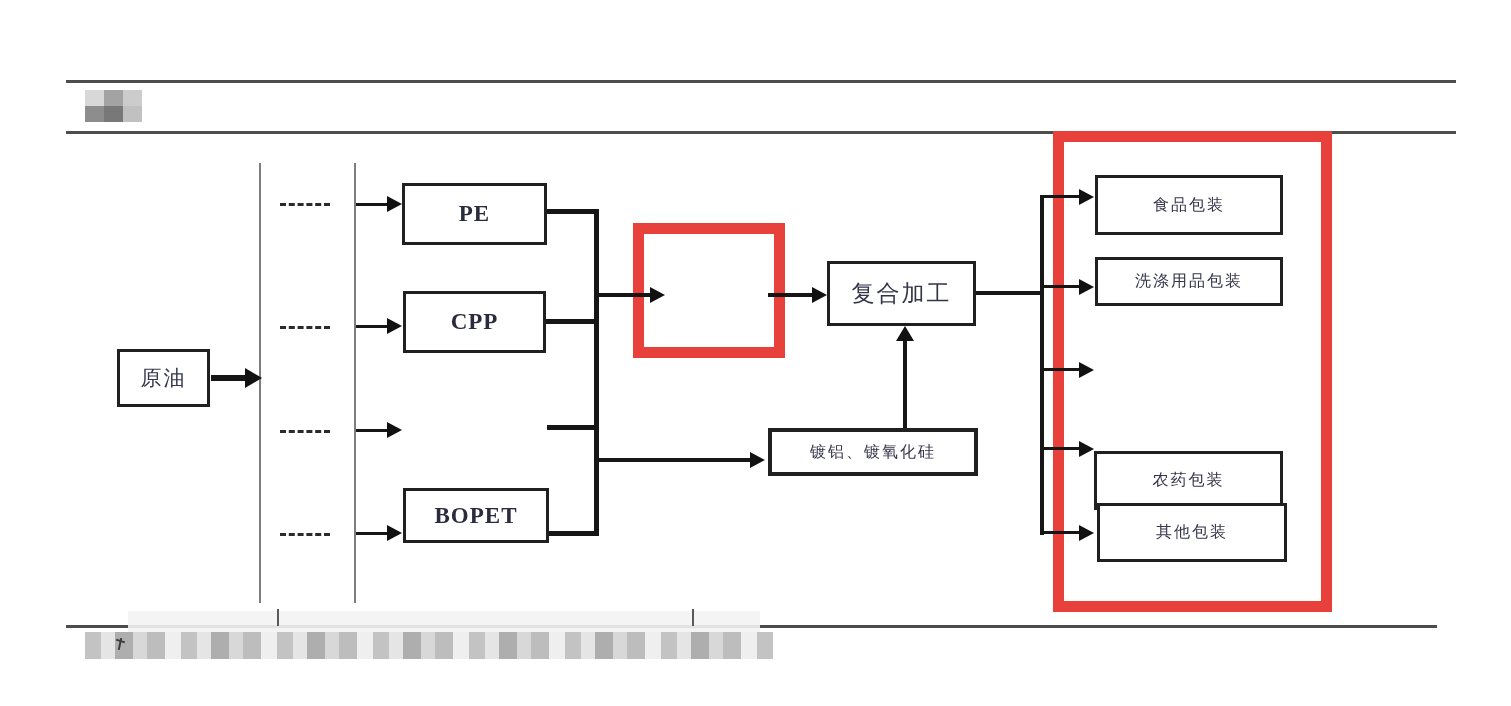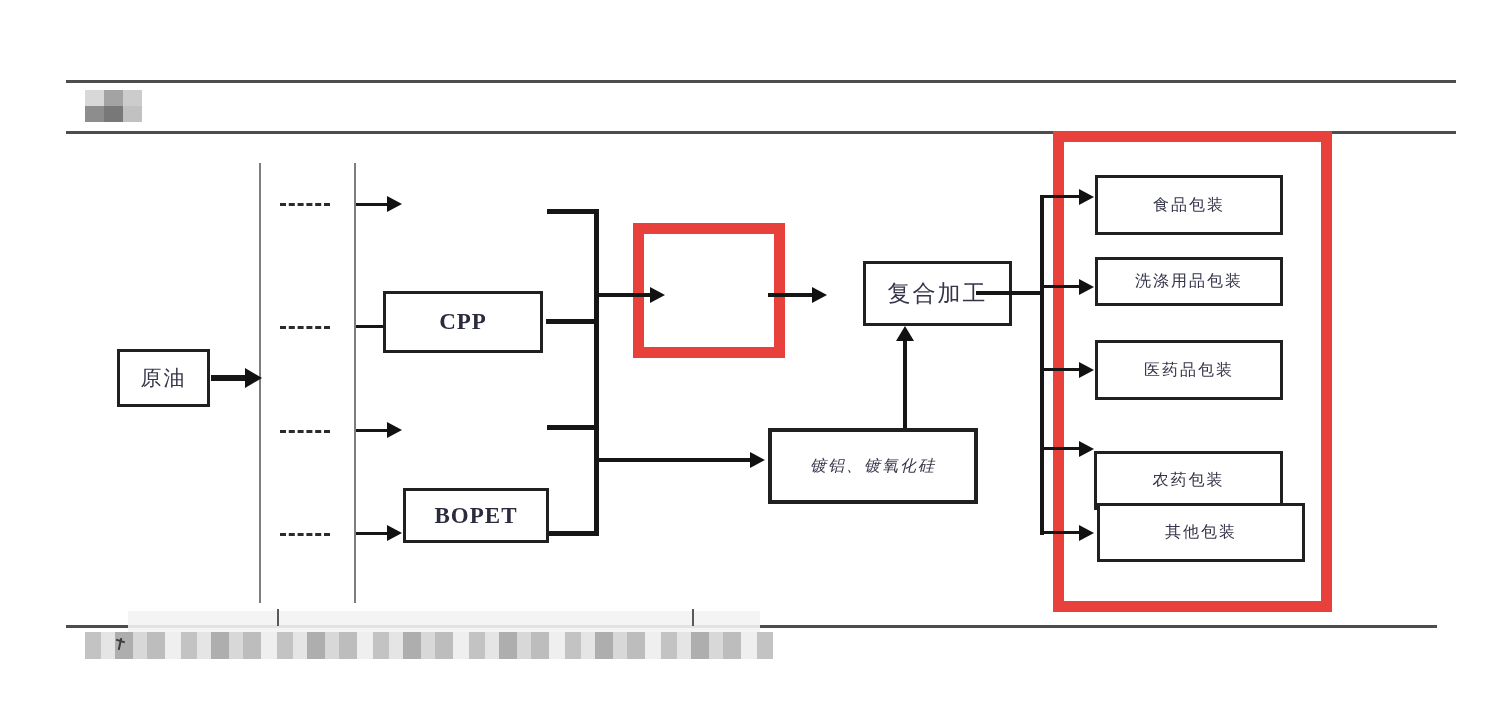--- a/index.html
+++ b/index.html
@@ -74,61 +74,61 @@
 
   <div class="hline" style="left:356px;top:203px;width:31px;height:3px;"></div>
   <div class="ar r" style="left:387px;top:196px;"></div>
   <div class="hline" style="left:356px;top:325px;width:31px;height:3px;"></div>
   <div class="ar r" style="left:387px;top:318px;"></div>
   <div class="hline" style="left:356px;top:429px;width:31px;height:3px;"></div>
   <div class="ar r" style="left:387px;top:422px;"></div>
   <div class="hline" style="left:356px;top:532px;width:31px;height:3px;"></div>
   <div class="ar r" style="left:387px;top:525px;"></div>
 
-  <div class="box lat" style="left:383px;top:291px;width:160px;height:62px;">CPP</div>
+  <div class="box lat" style="left:402px;top:183px;width:145px;height:62px;">PE</div>
+  <div class="box lat" style="left:403px;top:291px;width:143px;height:62px;">CPP</div>
   <div class="box lat" style="left:403px;top:488px;width:146px;height:55px;">BOPET</div>
 
   <div class="hline" style="left:547px;top:209px;width:50px;height:5px;"></div>
   <div class="hline" style="left:546px;top:319px;width:51px;height:5px;"></div>
   <div class="hline" style="left:547px;top:425px;width:50px;height:5px;"></div>
   <div class="hline" style="left:549px;top:531px;width:48px;height:5px;"></div>
   <div class="vline" style="left:594px;top:209px;width:5px;height:327px;"></div>
 
   <div class="hline" style="left:599px;top:293px;width:51px;height:4px;"></div>
   <div class="ar r" style="left:650px;top:287px;"></div>
 
   <div class="hline" style="left:768px;top:293px;width:44px;height:4px;"></div>
   <div class="ar r" style="left:812px;top:287px;"></div>
-  <div class="box cjk" style="left:827px;top:261px;width:149px;height:65px;font-size:23px;margin-left:36px;">复合加工</div>
+  <div class="box cjk" style="left:827px;top:261px;width:149px;height:65px;font-size:23px;">复合加工</div>
 
   <div class="hline" style="left:599px;top:458px;width:151px;height:4px;"></div>
   <div class="ar r" style="left:750px;top:452px;"></div>
-  <div class="box cjk" style="left:768px;top:428px;width:210px;height:76px;border-width:4px;font-style:italic;">镀铝、镀氧化硅</div>
+  <div class="box cjk" style="left:768px;top:428px;width:210px;height:48px;border-width:4px;">镀铝、镀氧化硅</div>
   <div class="vline" style="left:903px;top:340px;width:4px;height:88px;"></div>
   <div class="ar u" style="left:896px;top:326px;"></div>
 
   <div class="hline" style="left:976px;top:291px;width:66px;height:4px;"></div>
   <div class="vline" style="left:1040px;top:195px;width:4px;height:340px;"></div>
 
   <div class="hline" style="left:1042px;top:195px;width:37px;height:3px;"></div>
   <div class="ar r" style="left:1079px;top:189px;"></div>
   <div class="hline" style="left:1042px;top:285px;width:37px;height:3px;"></div>
   <div class="ar r" style="left:1079px;top:279px;"></div>
   <div class="hline" style="left:1042px;top:368px;width:37px;height:3px;"></div>
   <div class="ar r" style="left:1079px;top:362px;"></div>
   <div class="hline" style="left:1042px;top:447px;width:37px;height:3px;"></div>
   <div class="ar r" style="left:1079px;top:441px;"></div>
   <div class="hline" style="left:1042px;top:531px;width:37px;height:3px;"></div>
   <div class="ar r" style="left:1079px;top:525px;"></div>
 
   <div class="box cjk" style="left:1095px;top:175px;width:188px;height:60px;">食品包装</div>
   <div class="box cjk" style="left:1095px;top:257px;width:188px;height:49px;">洗涤用品包装</div>
-  <div class="box cjk" style="left:1095px;top:340px;width:188px;height:60px;">医药品包装</div>
   <div class="box cjk" style="left:1094px;top:419px;width:189px;height:59px;margin-top:32px;">农药包装</div>
-  <div class="box cjk" style="left:1097px;top:503px;width:208px;height:59px;">其他包装</div>
+  <div class="box cjk" style="left:1097px;top:503px;width:190px;height:59px;">其他包装</div>
 
   <div class="rule" style="left:66px;top:625px;width:1371px;"></div>
   <div class="wash"></div>
   <div class="tick" style="left:277px;"></div>
   <div class="tick" style="left:692px;"></div>
   <div class="mosaic"></div>
   <div class="mark"></div>
 
 </div>
 

